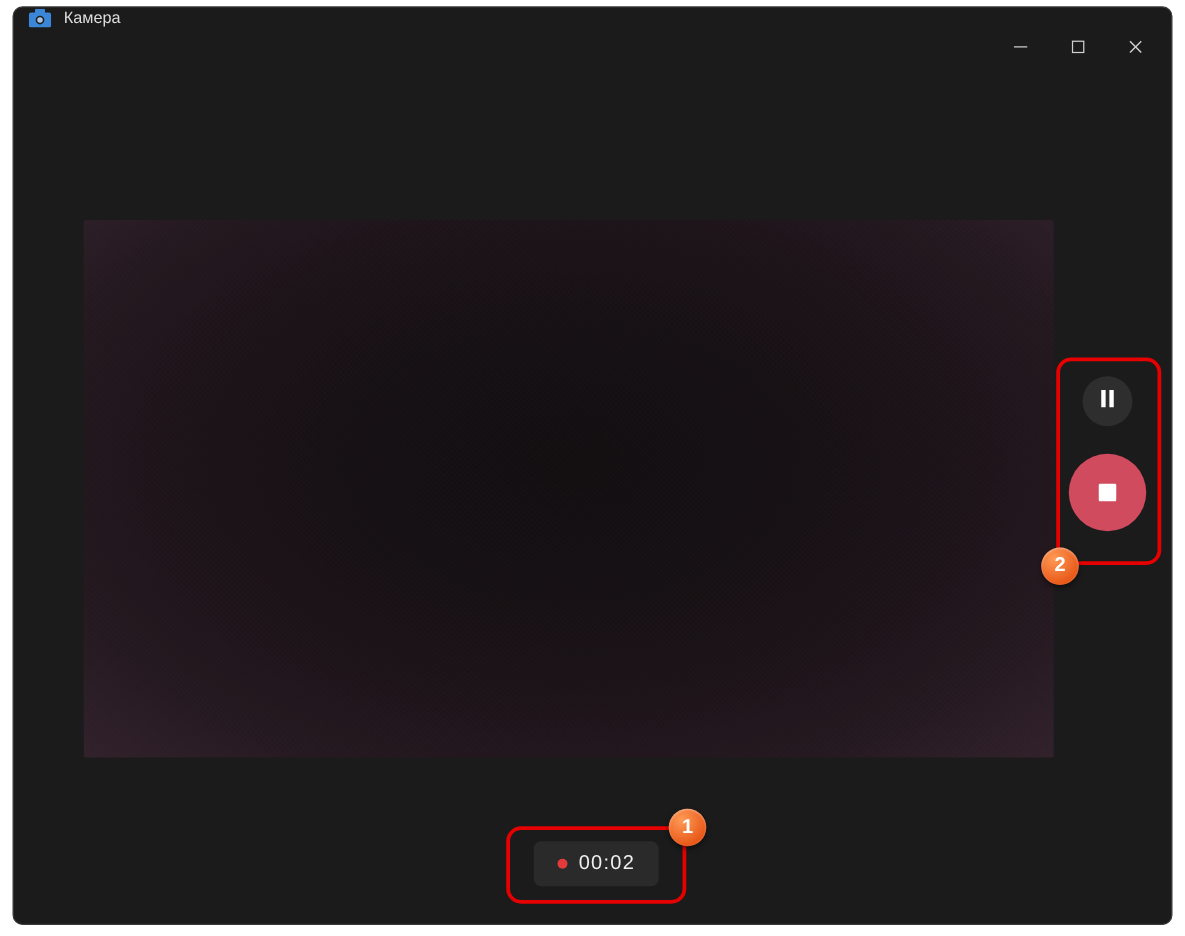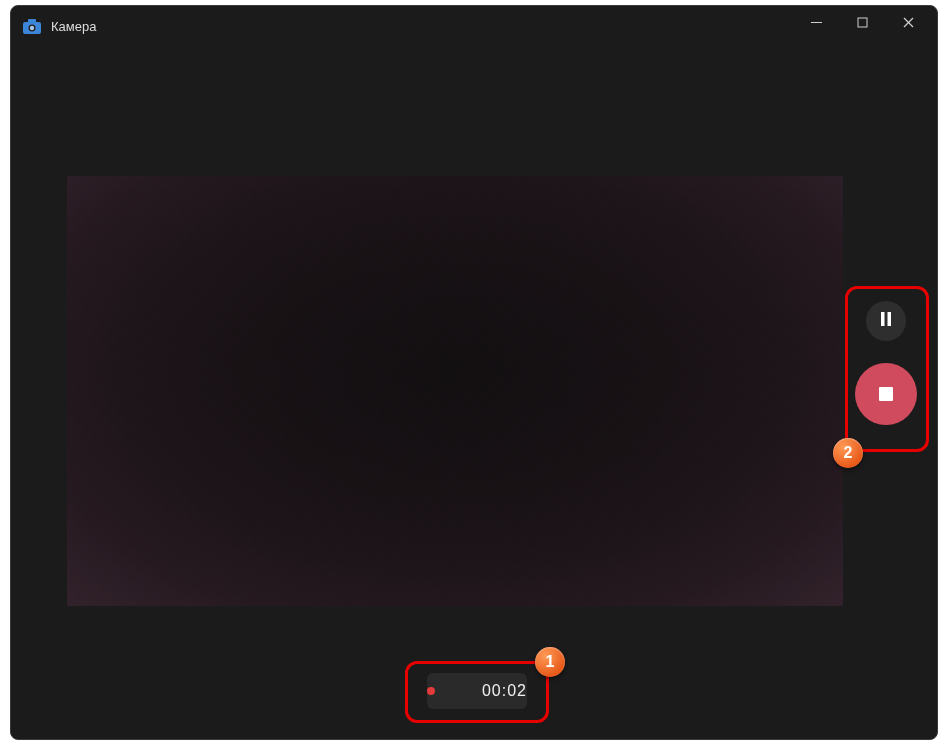--- a/index.html
+++ b/index.html
@@ -10,22 +10,22 @@
     width: 928px; height: 735px;
     background: #1b1b1b;
     border: 1px solid #3a3a3a;
     border-radius: 8px;
     font-family: "Segoe UI", Arial, sans-serif;
     color: #e8e8e8;
   }
   .titlebar {
     height: 40px;
     display: flex;
-    align-items: center;
     padding: 0 6px 0 12px;
+    flex-direction: column;
   }
   .titlebar-left {
     display: flex;
     align-items: center;
     gap: 10px;
     font-size: 13px;
     color: #dcdcdc;
   }
   .app-icon {
     width: 18px; height: 14px;
@@ -72,21 +72,21 @@
   .timer-pill {
     position: absolute;
     left: 416px;
     bottom: 30px;
     width: 100px;
     height: 36px;
     background: #2a2a2a;
     border-radius: 6px;
     display: flex;
     align-items: center;
-    justify-content: space-between;
+    justify-content: center;
     gap: 9px;
     color: #f0f0f0;
     font-size: 16px;
     letter-spacing: 1px;
   }
   .rec-dot {
     width: 8px; height: 8px; border-radius: 50%;
     background: #e33b3b;
   }
 

